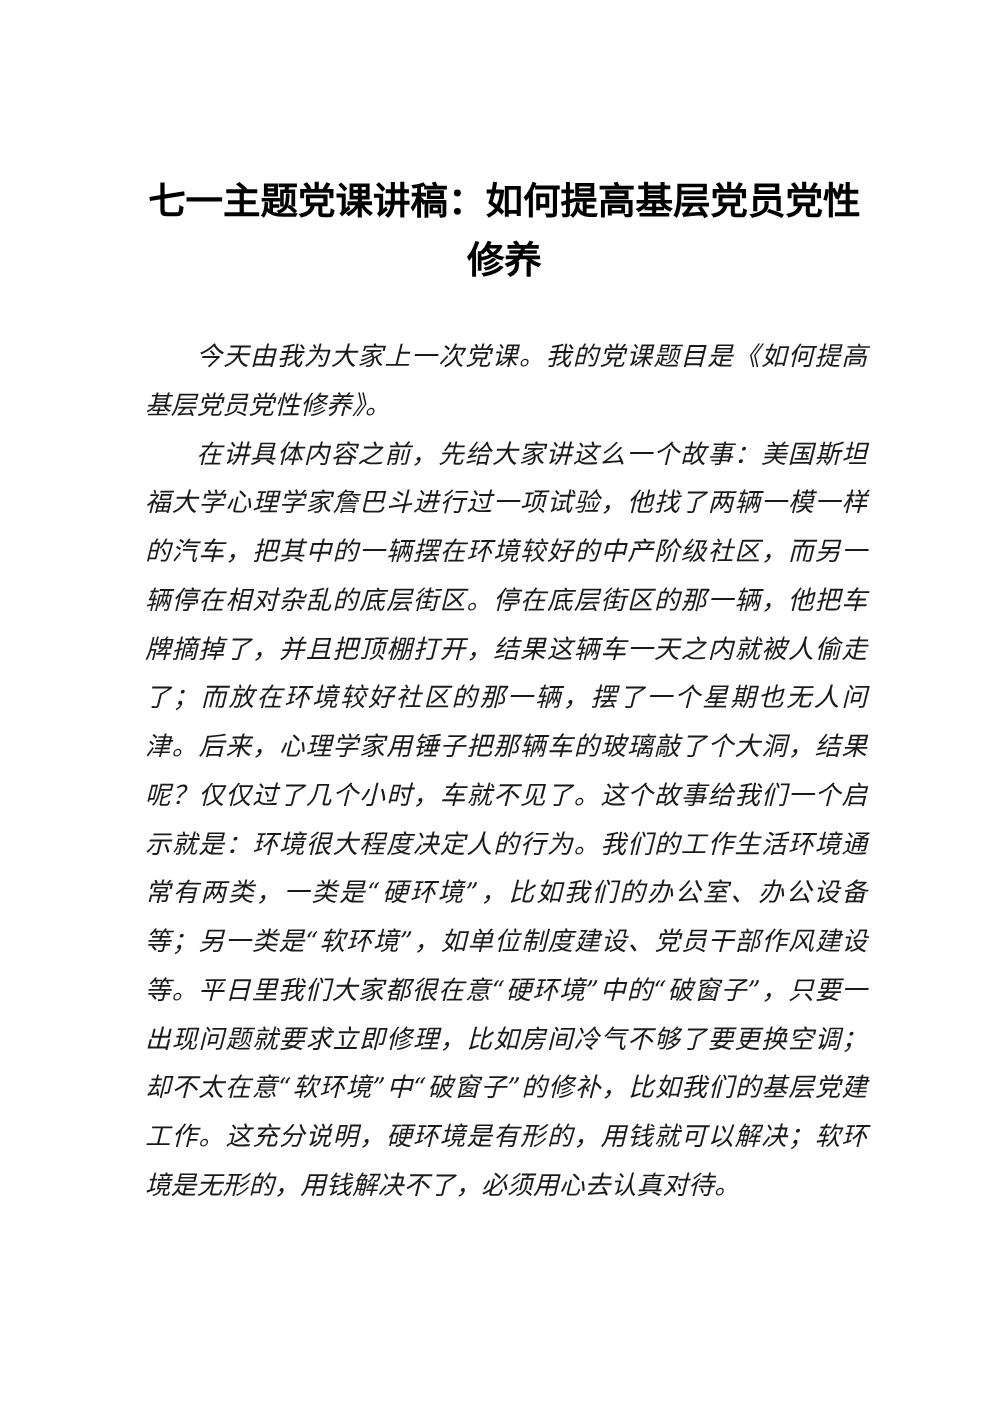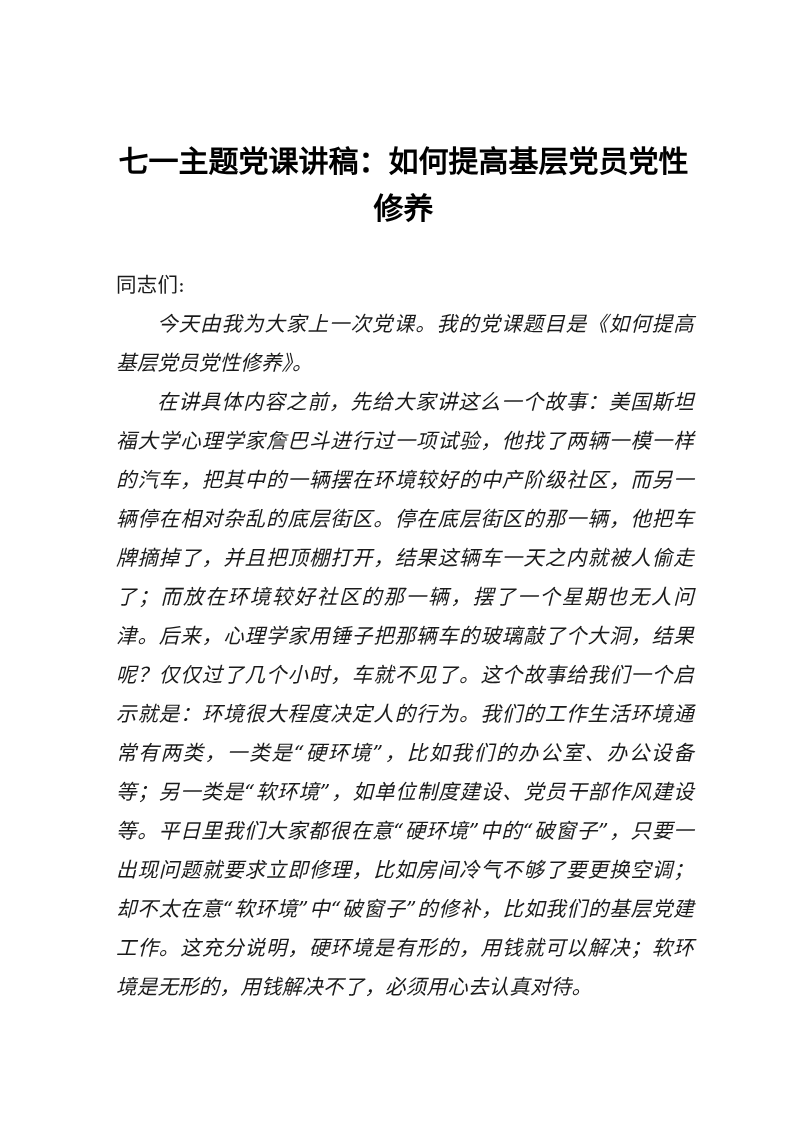--- a/index.html
+++ b/index.html
@@ -68,18 +68,17 @@
 <body>
 
 <div class="page">
 
   <h1 class="doc-title">
     <span>七一主题党课讲稿：如何提高基层党员党性</span>
     <span>修养</span>
   </h1>
 
   <div class="doc-body">
-    <p class="para salutation">同志们:</p>
     <p class="para indented">今天由我为大家上一次党课。我的党课题目是《如何提高基层党员党性修养》。</p>
     <p class="para indented">在讲具体内容之前，先给大家讲这么一个故事：美国斯坦福大学心理学家詹巴斗进行过一项试验，他找了两辆一模一样的汽车，把其中的一辆摆在环境较好的中产阶级社区，而另一辆停在相对杂乱的底层街区。停在底层街区的那一辆，他把车牌摘掉了，并且把顶棚打开，结果这辆车一天之内就被人偷走了；而放在环境较好社区的那一辆，摆了一个星期也无人问津。后来，心理学家用锤子把那辆车的玻璃敲了个大洞，结果呢？仅仅过了几个小时，车就不见了。这个故事给我们一个启示就是：环境很大程度决定人的行为。我们的工作生活环境通常有两类，一类是“硬环境”，比如我们的办公室、办公设备等；另一类是“软环境”，如单位制度建设、党员干部作风建设等。平日里我们大家都很在意“硬环境”中的“破窗子”，只要一出现问题就要求立即修理，比如房间冷气不够了要更换空调；却不太在意“软环境”中“破窗子”的修补，比如我们的基层党建工作。这充分说明，硬环境是有形的，用钱就可以解决；软环境是无形的，用钱解决不了，必须用心去认真对待。</p>
   </div>
 
 </div>
 
 </body></html>

